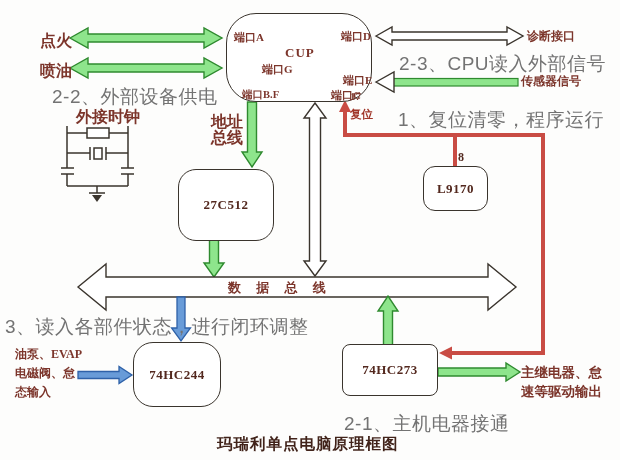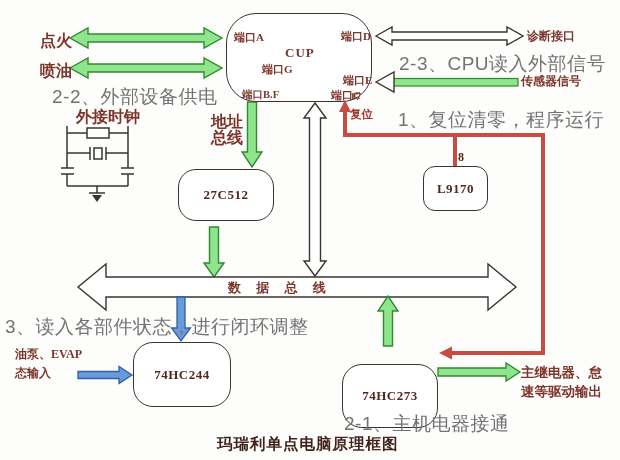--- a/index.html
+++ b/index.html
@@ -67,30 +67,30 @@
                M90,147 L90,160 M106,147 L106,160
                M61,168 L74,168 M61,174 L74,174 M121,168 L134,168 M121,174 L134,174
                M67,174 L67,186 M128,174 L128,186 M67,186 L128,186 M97,186 L97,193 M89,193 L105,193"></path>
       <rect x="87" y="128" width="22" height="10" fill="#ffffff"></rect>
       <rect x="94" y="148" width="8" height="11" fill="#ffffff"></rect>
       <polygon points="92,195 102,195 97,202" fill="#3a342d" stroke="none"></polygon>
     </g>
   </svg>
 
   <div class="box" style="left:226px;top:13px;width:146px;height:89px;border-radius:30px;"></div>
-  <div class="box" style="left:178px;top:169px;width:96px;height:52px;border-radius:18px;">
+  <div class="box" style="left:178px;top:169px;width:96px;height:72px;border-radius:18px;">
     <span class="chiplabel">27C512</span>
   </div>
   <div class="box" style="left:423px;top:166px;width:65px;height:45px;border-radius:12px;">
     <span class="chiplabel">L9170</span>
   </div>
-  <div class="box" style="left:133px;top:342px;width:98px;height:65px;border-radius:20px;">
+  <div class="box" style="left:133px;top:342px;width:88px;height:65px;border-radius:20px;">
     <span class="chiplabel">74HC244</span>
   </div>
-  <div class="box" style="left:342px;top:344px;width:96px;height:64px;border-radius:20px;margin-top:20px;">
+  <div class="box" style="left:342px;top:344px;width:96px;height:52px;border-radius:8px;">
     <span class="chiplabel">74HC273</span>
   </div>
 
   <span class="lbl port" id="cpu-label" style="left:285px;top:45px;">CUP</span>
   <span class="lbl port" style="left:234px;top:31px;">端口A</span>
   <span class="lbl port" style="left:234px;top:63px;padding-left:28px;">端口G</span>
   <span class="lbl port" style="left:341px;top:30px;">端口D</span>
   <span class="lbl port" style="left:343px;top:74px;text-align:right;">端口E</span>
   <span class="lbl port" style="left:242px;top:89px;font-size:10.5px;">端口B.F</span>
   <span class="lbl port" style="left:303px;top:89px;padding-left:28px;">端口C</span>
@@ -104,20 +104,21 @@
     <div>总线</div>
   </div>
   <span class="lbl" style="left:527px;top:29px;font-size:12px;">诊断接口</span>
   <span class="lbl" style="left:521px;top:74px;font-size:12px;">传感器信号</span>
   <span class="lbl" style="left:350px;top:108px;font-size:11.5px;color:#a03528;">复位</span>
   <span class="lbl" style="left:458px;top:150px;color:#53281e;font-size:12px;">8</span>
   <span class="lbl" id="bus-label" style="left:228px;top:280px;">数 据 总 线</span>
 
   <div class="lbl multiline" id="input-text" style="left:15px;top:345px;">
     <div>油泵、EVAP</div>
+    <div>电磁阀、怠</div>
     <div>态输入</div>
   </div>
   <div class="lbl multiline" id="output-text" style="left:521px;top:364px;">
     <div>主继电器、怠</div>
     <div>速等驱动输出</div>
   </div>
 
   <span class="ann" style="left:52px;top:84px;">2-2、外部设备供电</span>
   <span class="ann" style="left:399px;top:51px;">2-3、CPU读入外部信号</span>
   <span class="ann" style="left:398px;top:107px;">1、复位清零，程序运行</span>

